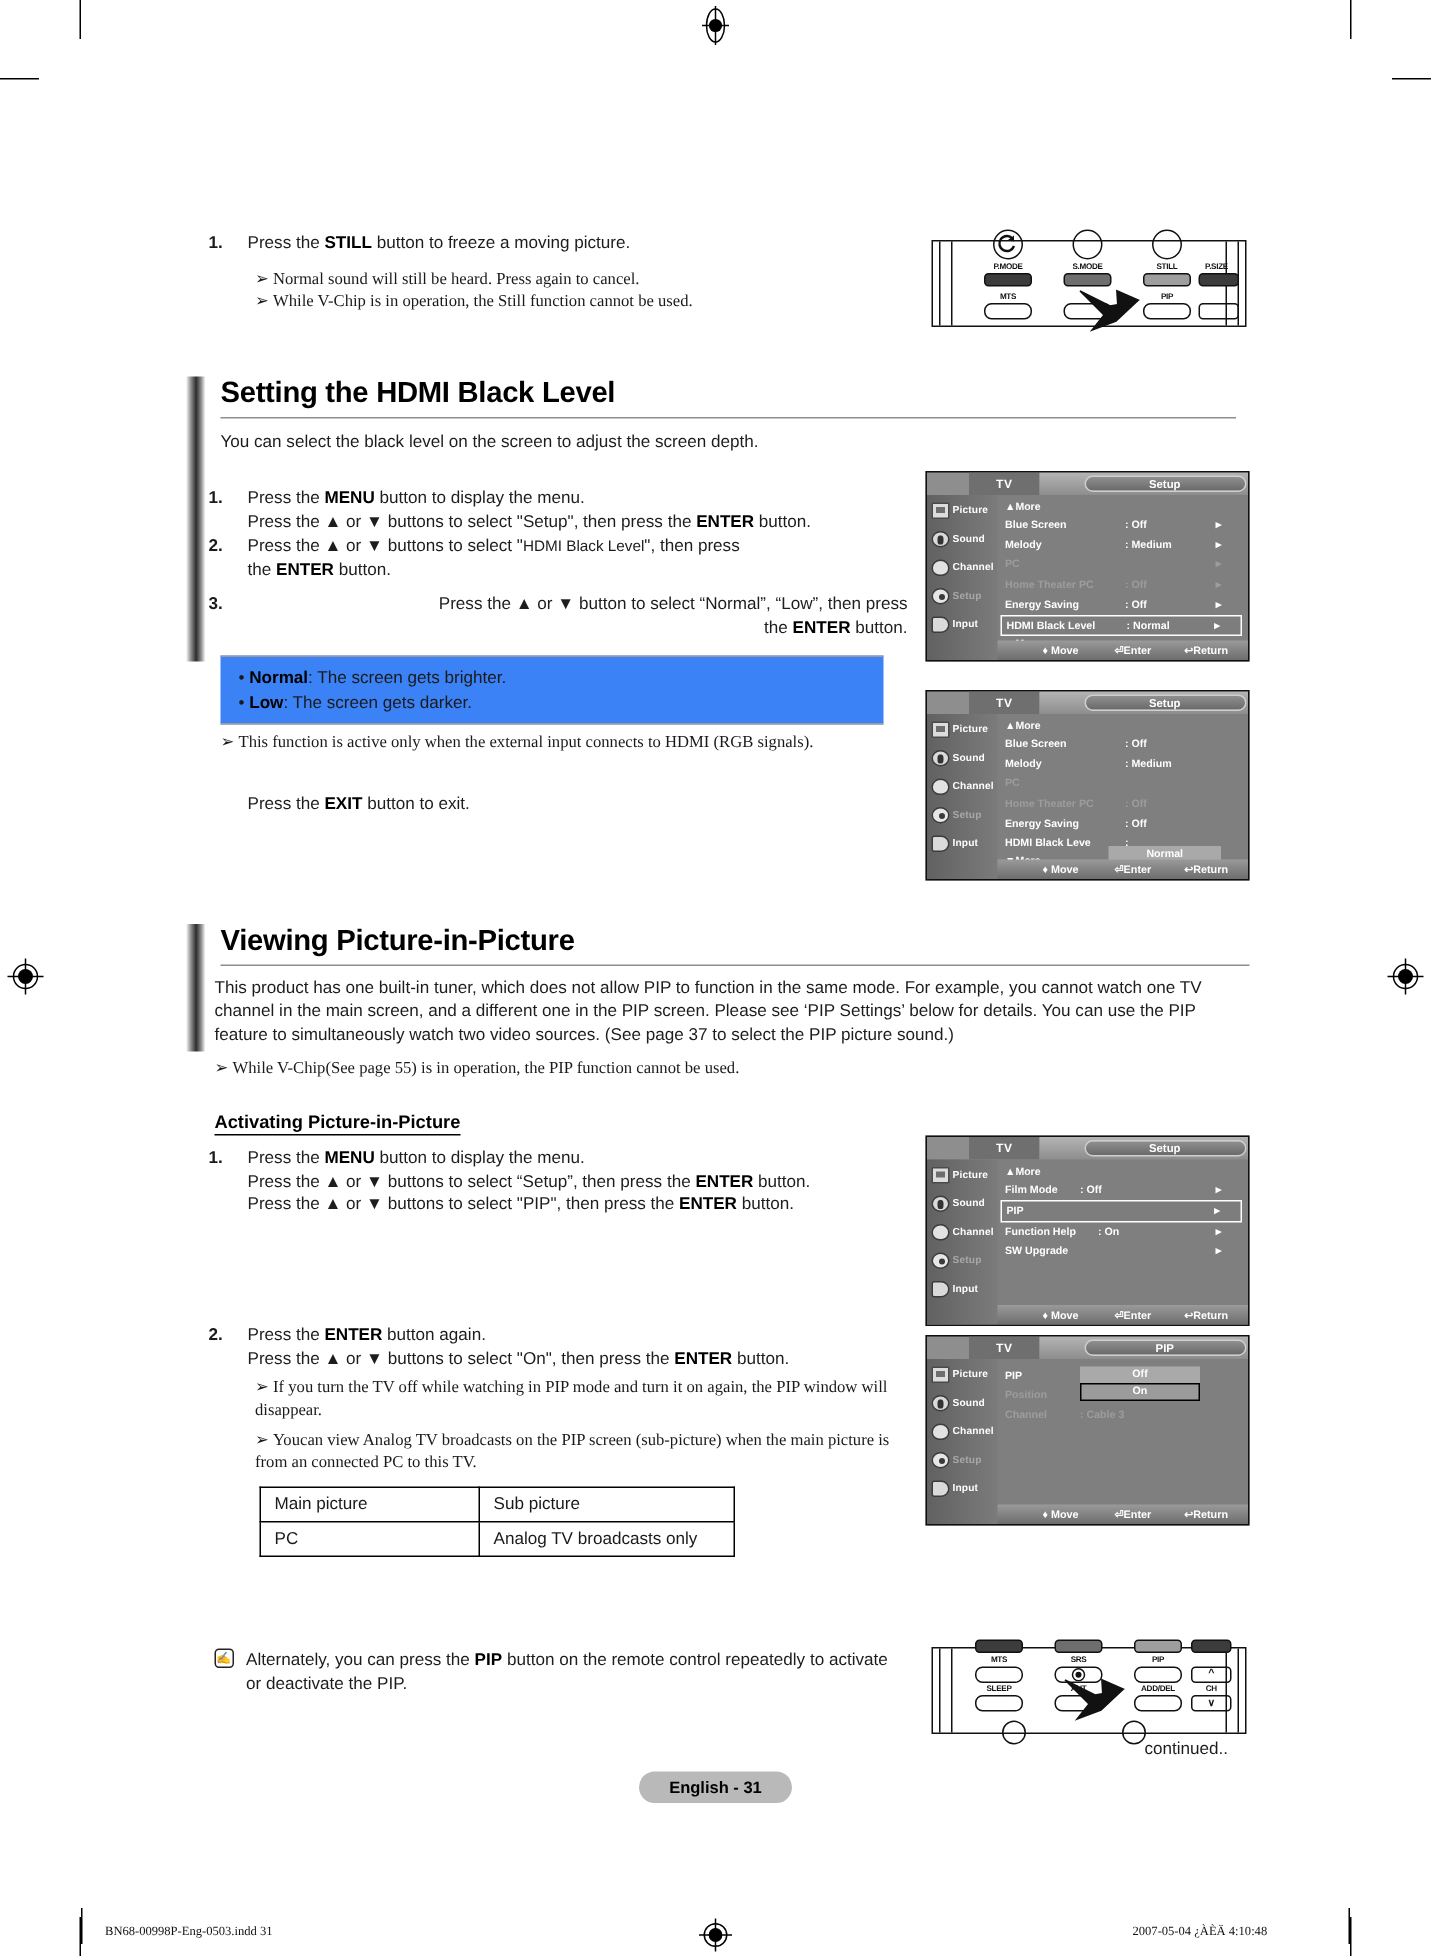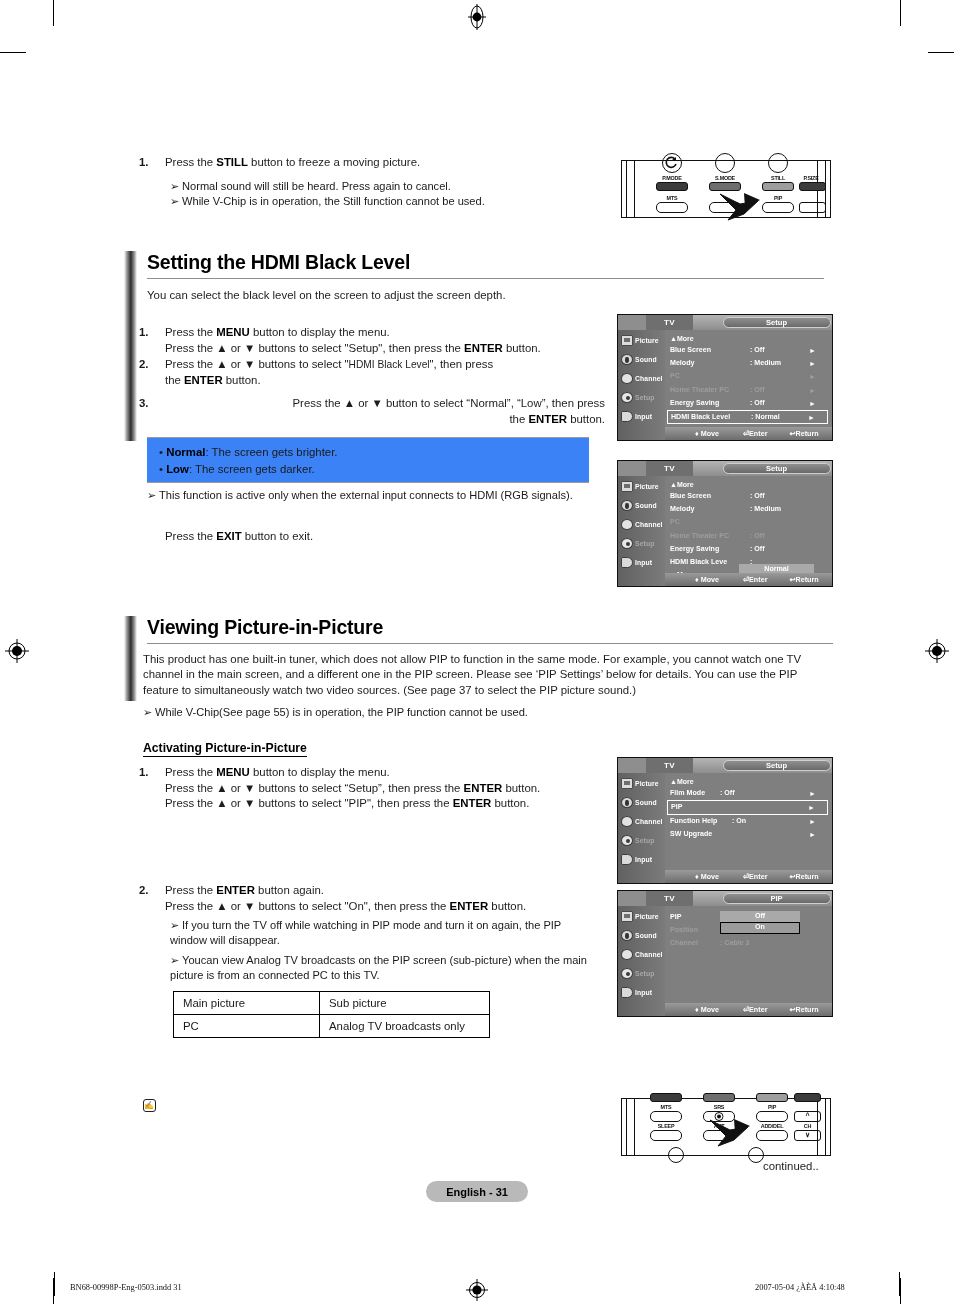--- a/index.html
+++ b/index.html
@@ -33,21 +33,21 @@
     color:#000;
   }
   .sec-rule {
     position:absolute; left:23px; height:1px; background:#8d8d8d;
   }
 
   
   .txt { position:absolute; font-size:11.4px; line-height:15.6px; color:#1d1d1d; }
   .txt b, b { font-weight:bold; color:#000; }
   .num { position:absolute; font-size:11.4px; font-weight:bold; line-height:15.6px; }
-  .arrow-note { position:absolute; font-size:11.1px; line-height:15.4px; }
+  .arrow-note { position:absolute; font-size:11.1px; line-height:15.4px;font-family:Liberation Serif, serif; }
   .ar { display:inline-block; width:12px; font-size:11px; }
 
   
   .infobox {
     position:absolute;
     background:#3b82f6;
     border-top:1px solid #9b9b9b;
     border-bottom:1px solid #9b9b9b;
     font-size:11.4px; line-height:17px;
     padding:6px 10px 6px 12px;
@@ -622,20 +622,21 @@
       <div class="dd dd-on" style="left:102px;top:16px;width:80px;">On</div>
       <div class="osd-foot">
         <span class="foot-move">♦ <span>Move</span></span>
         <span class="foot-enter">⏎<span>Enter</span></span>
         <span class="foot-return">↩<span>Return</span></span>
       </div>
     </div>
   </div>
 
   <div class="noteicon" style="left:143px;top:1099px;">✍</div>
+  <div class="txt" style="left:164px;top:1100px;width:435px;">Alternately, you can press the <b>PIP</b> button on the remote control repeatedly to activate or deactivate the PIP.</div>
 
   <div class="remote" style="left:621px;top:1098px;width:210px;height:58px;">
     <div class="rm-sideL" style="left:4px;"></div>
     <div class="rm-sideR" style="right:4px;"></div>
 
     <div class="rm-btn" style="left:28px;top:-6px;width:32px;height:9px;background:#3c3c3c;"></div>
     <div class="rm-btn" style="left:81px;top:-6px;width:32px;height:9px;background:#6e6e6e;"></div>
     <div class="rm-btn" style="left:134px;top:-6px;width:32px;height:9px;background:#9e9e9e;"></div>
     <div class="rm-btn" style="left:172px;top:-6px;width:27px;height:9px;background:#3c3c3c;"></div>
 

